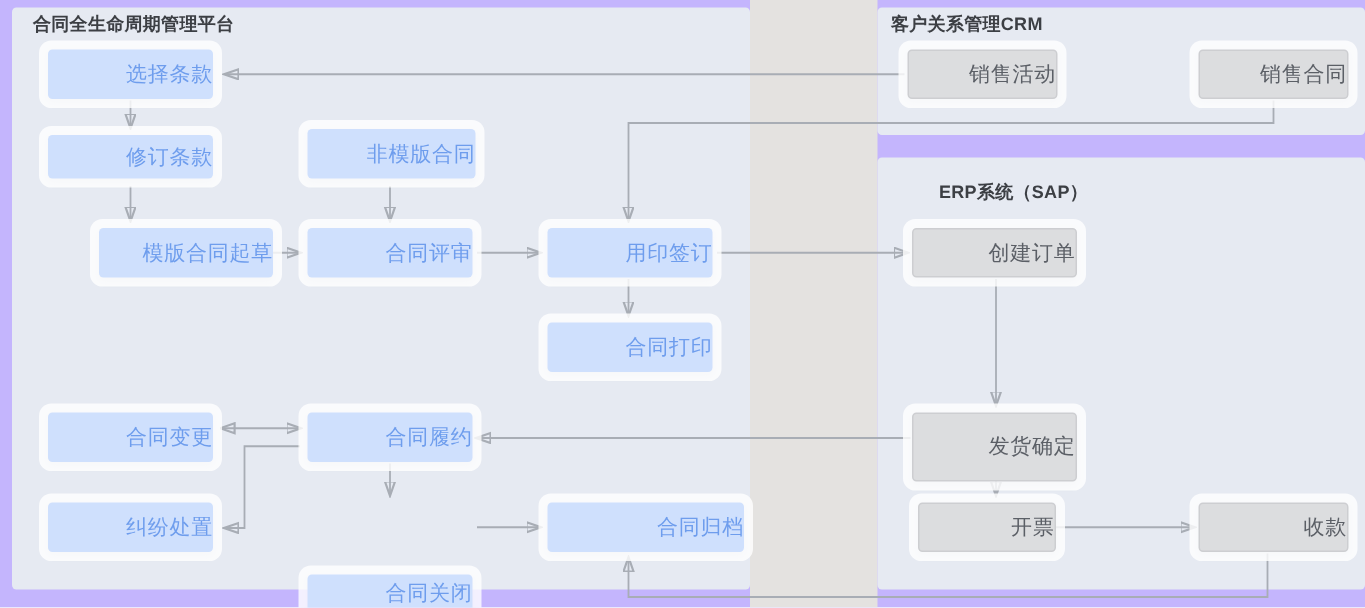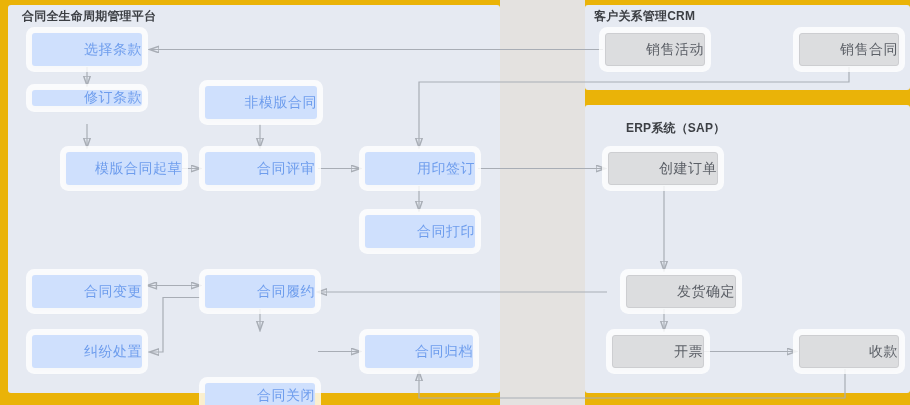--- a/index.html
+++ b/index.html
@@ -6,21 +6,21 @@
   html, body {
     margin: 0; padding: 0;
     width: 910px; height: 405px;
     background: #ffffff;
     font-family: "Liberation Sans", sans-serif;
     overflow: hidden;
   }
   #canvas {
     position: relative;
     width: 910px; height: 405px;
-    background: #eab308;
+    background: #c4b5fd;
   }
   
   .panel {
     position: absolute;
     border-radius: 3px;
   }
   .panel.blue-lane  { background: #e6eaf2; }
   .panel-title {
     position: absolute;
     font-size: 12px;
@@ -122,21 +122,21 @@
     <path d="M200,297.5 L163,297.5 L163,352 L150,352" marker-end="url(#ah)"></path>
 
     <line x1="260" y1="309" x2="260" y2="330" marker-end="url(#ah)"></line>
 
     <line x1="318" y1="351.5" x2="360" y2="351.5" marker-end="url(#ah)"></line>
   </svg>
 
   <div class="node blue" style="left:32px; top:33px; width:110px; height:33px;">
     <span>选择条款</span>
   </div>
-  <div class="node blue" style="left:32px; top:90px; width:110px; height:16px;">
+  <div class="node blue" style="left:32px; top:90px; width:110px; height:29px;">
     <span>修订条款</span>
   </div>
   <div class="node blue" style="left:205px; top:73px; width:112px; height:33px;margin-top:13px;">
     <span>非模版合同</span>
   </div>
   <div class="node blue" style="left:30px; top:152px; width:116px; height:33px;margin-left:36px;">
     <span>模版合同起草</span>
   </div>
   <div class="node blue" style="left:205px; top:152px; width:110px; height:33px;">
     <span>合同评审</span>
@@ -152,34 +152,34 @@
   </div>
   <div class="node blue" style="left:205px; top:275px; width:110px; height:33px;">
     <span>合同履约</span>
   </div>
   <div class="node blue" style="left:32px; top:335px; width:110px; height:33px;">
     <span>纠纷处置</span>
   </div>
   <div class="node blue" style="left:205px; top:335px; width:110px; height:26px;margin-top:48px;">
     <span>合同关闭</span>
   </div>
-  <div class="node blue" style="left:365px; top:335px; width:108px; height:33px;">
+  <div class="node blue" style="left:365px; top:335px; width:131px; height:33px;">
     <span>合同归档</span>
   </div>
 
   <div class="node gray" style="left:605px; top:33px; width:100px; height:33px;">
     <span>销售活动</span>
   </div>
   <div class="node gray" style="left:799px; top:33px; width:100px; height:33px;">
     <span>销售合同</span>
   </div>
   <div class="node gray" style="left:608px; top:152px; width:110px; height:33px;">
     <span>创建订单</span>
   </div>
-  <div class="node gray" style="left:608px; top:275px; width:110px; height:33px;margin-left:18px;">
+  <div class="node gray" style="left:608px; top:275px; width:110px; height:46px;">
     <span>发货确定</span>
   </div>
   <div class="node gray" style="left:612px; top:335px; width:92px; height:33px;">
     <span>开票</span>
   </div>
   <div class="node gray" style="left:799px; top:335px; width:100px; height:33px;">
     <span>收款</span>
   </div>
 
 </div>

